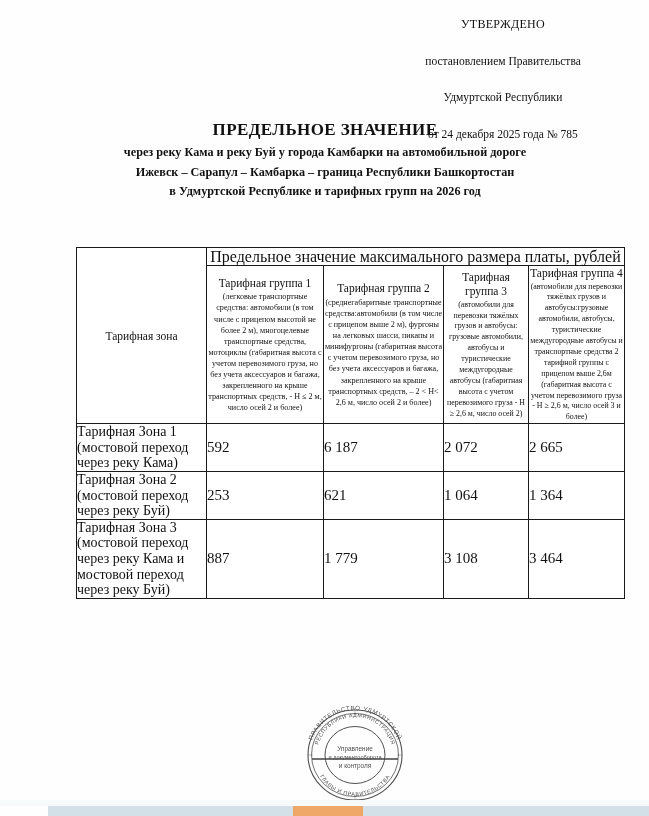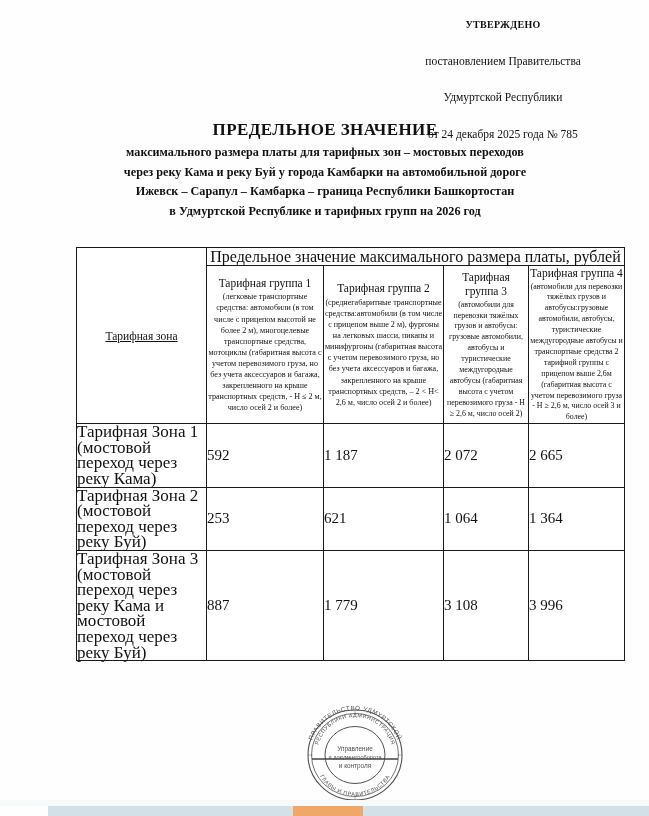--- a/index.html
+++ b/index.html
@@ -27,23 +27,23 @@
   .approval {
     position: absolute;
     left: 372px;
     top: 16px;
     width: 262px;
     text-align: center;
     font-size: 11.5px;
     line-height: 17.5px;
   }
   .approval .word-approved {
-    font-weight: bold;
+    font-weight: normal;
     letter-spacing: 0.3px;
-    font-size: 10px;
+    font-size: 12px;
     display: block;
     margin-bottom: 16px;
   }
   .approval .line {
     display: block;
     white-space: nowrap;
     margin-top: 19px;
   }
 
   
@@ -99,21 +99,20 @@
     font-size: 16px;
     height: 17px;
     line-height: 17px;
     font-weight: normal;
   }
 
   .zone-head {
     text-align: center;
     font-size: 11.5px;
     padding: 4px 3px;
-    text-decoration: underline;
   }
 
   .grp {
     text-align: center;
     padding: 3px 3px 4px 3px;
     line-height: 11.2px;
   }
   .grp .gname {
     font-size: 11.5px;
     line-height: 14.5px;
@@ -122,21 +121,21 @@
   }
   .grp .gdesc {
     font-size: 8.1px;
     line-height: 11.1px;
     display: block;
   }
   .grp.narrow .gdesc { font-size: 7.9px; line-height: 10.9px; }
 
   .zone-cell {
     text-align: left;
-    font-size: 17px;
+    font-size: 14px;
     line-height: 15.6px;
     padding: 3px 2px 3px 6px;
     margin-left: 11px;
   }
   .num-cell {
     text-align: left;
     font-size: 15px;
     padding: 4px 2px;
   }
 
@@ -188,21 +187,20 @@
 
   <div class="approval">
     <span class="word-approved">УТВЕРЖДЕНО</span>
     <span class="line">постановлением Правительства</span>
     <span class="line">Удмуртской Республики</span>
     <span class="line">от 24 декабря 2025 года № 785</span>
   </div>
 
   <div class="title-block">
     <span class="title-main">ПРЕДЕЛЬНОЕ ЗНАЧЕНИЕ</span>
-    <span class="title-sub">максимального размера платы для тарифных зон – мостовых переходов</span>
     <span class="title-sub">через реку Кама и реку Буй у города Камбарки на автомобильной дороге</span>
     <span class="title-sub">Ижевск – Сарапул – Камбарка – граница Республики Башкортостан</span>
     <span class="title-sub">в Удмуртской Республике и тарифных групп на 2026 год</span>
   </div>
 
   <div class="tbl-wrap">
     <table class="rates">
       <colgroup>
         <col class="col-zone">
           <col class="col-g1">
@@ -230,39 +228,39 @@
           </td>
           <td class="grp narrow">
             <span class="gname">Тарифная группа 4</span>
             <span class="gdesc">(автомобили для перевозки тяжёлых грузов и автобусы:грузовые автомобили, автобусы, туристические междугородные автобусы и транспортные средства 2 тарифной группы с прицепом выше 2,6м (габаритная высота с учетом перевозимого груза - Н ≥ 2,6 м, число осей 3 и более)</span>
           </td>
         </tr>
 
         <tr class="r1">
           <td class="zone-cell">Тарифная Зона 1 (мостовой переход через реку Кама)</td>
           <td class="num-cell">592</td>
-          <td class="num-cell">1 187</td>
+          <td class="num-cell">6 187</td>
           <td class="num-cell">2 072</td>
           <td class="num-cell">2 665</td>
         </tr>
 
         <tr class="r2">
           <td class="zone-cell">Тарифная Зона 2 (мостовой переход через реку Буй)</td>
           <td class="num-cell">253</td>
           <td class="num-cell">621</td>
           <td class="num-cell">1 064</td>
           <td class="num-cell">1 364</td>
         </tr>
 
         <tr class="r3">
           <td class="zone-cell">Тарифная Зона 3 (мостовой переход через реку Кама и мостовой переход через реку Буй)</td>
           <td class="num-cell">887</td>
           <td class="num-cell">1 779</td>
           <td class="num-cell">3 108</td>
-          <td class="num-cell">3 996</td>
+          <td class="num-cell">3 464</td>
         </tr>
       </tbody>
     </table>
   </div>
 
   <div class="stamp">
     <svg width="118" height="112" viewBox="0 0 118 112" xmlns="http://www.w3.org/2000/svg">
       <defs>
         <path id="arcTop" d="M 14,58 A 45,45 0 0 1 104,58" fill="none"></path>
         <path id="arcTop2" d="M 21,58 A 38,38 0 0 1 97,58" fill="none"></path>

